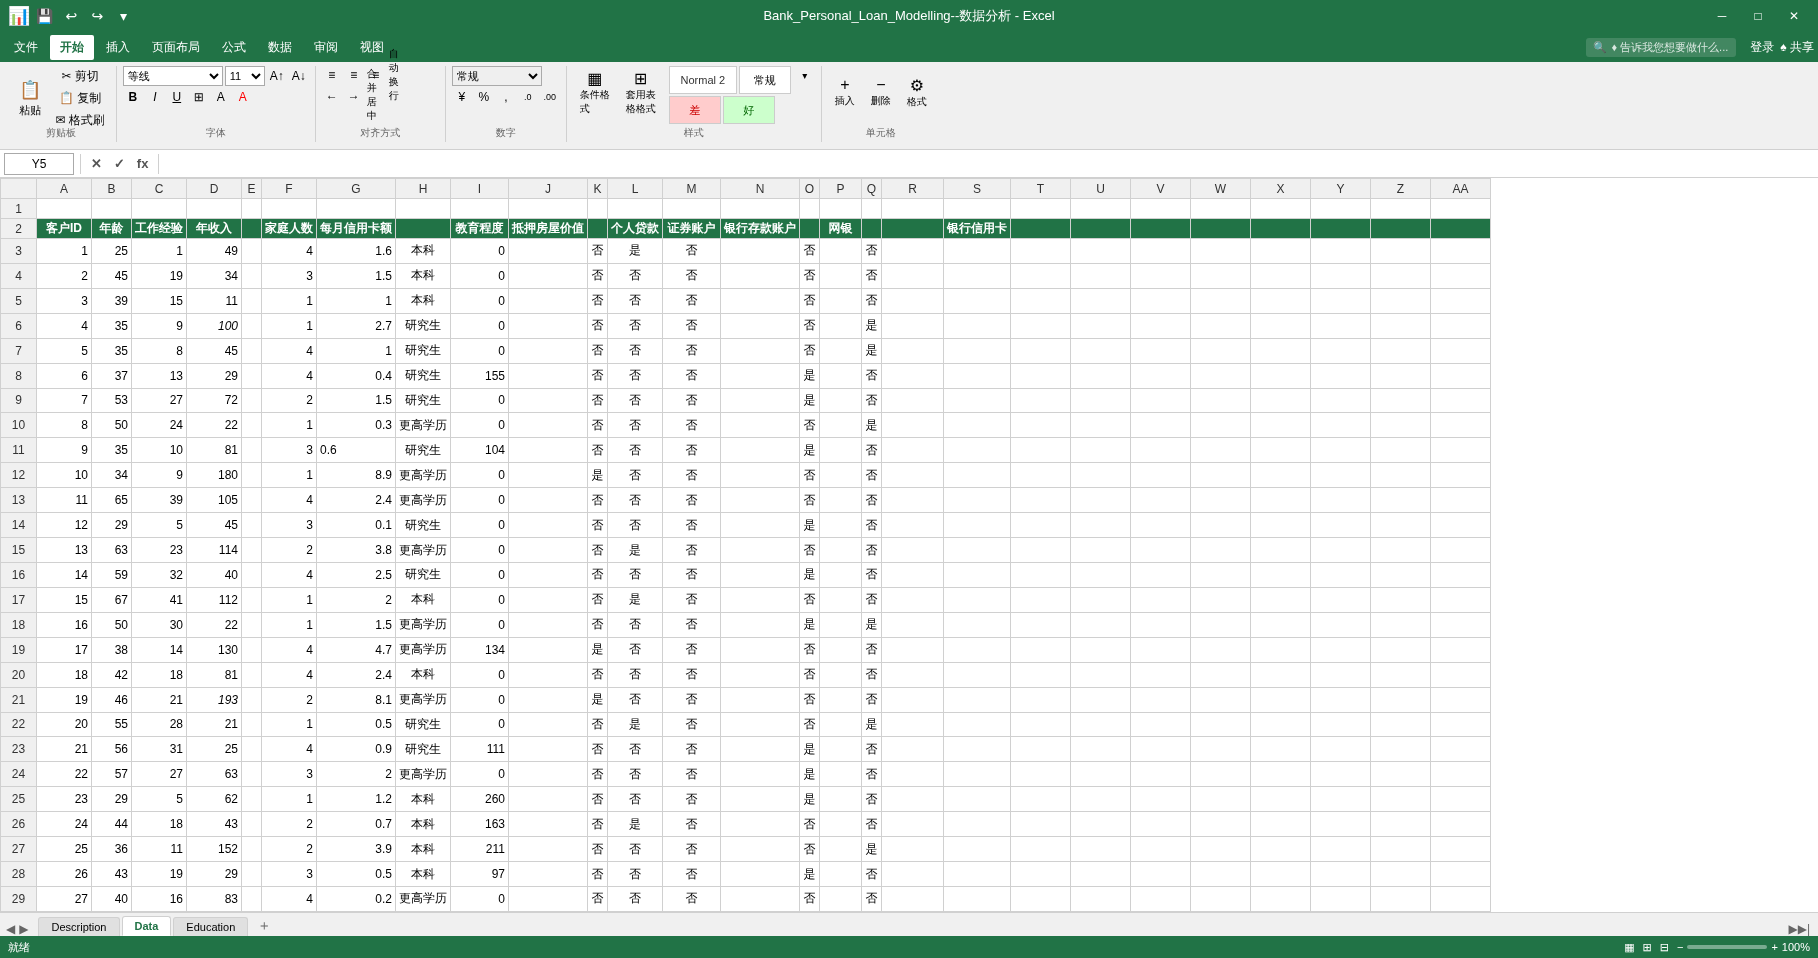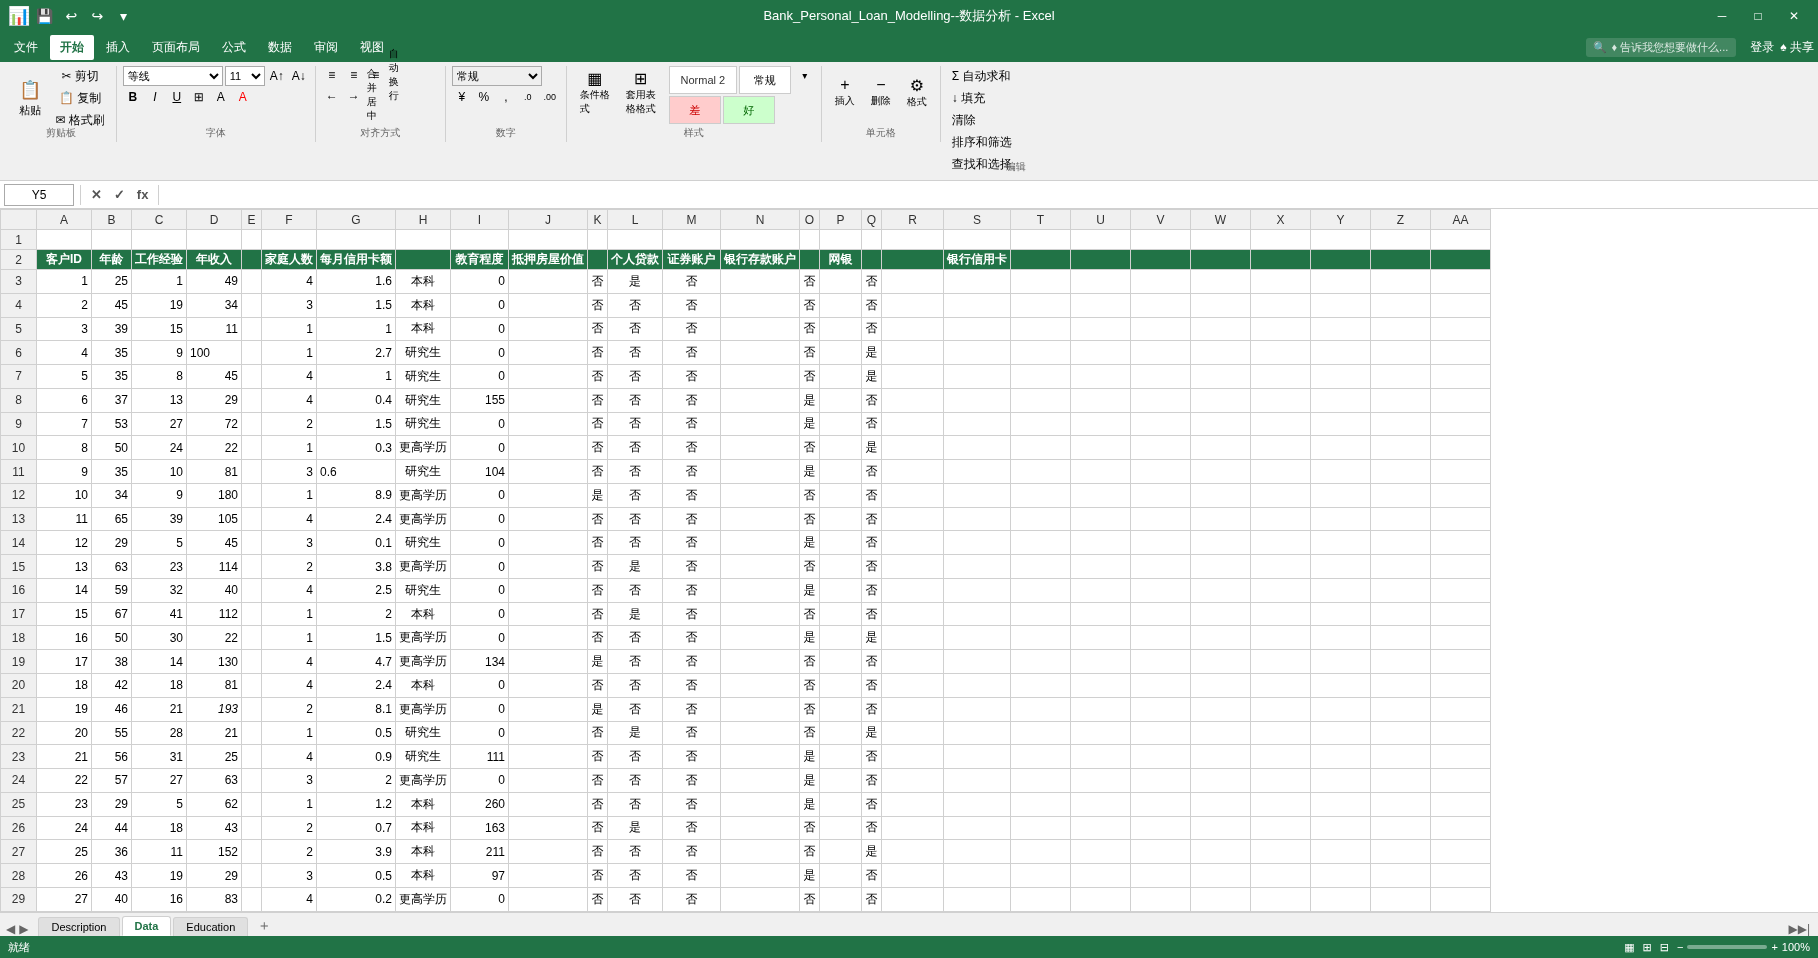--- a/index.html
+++ b/index.html
@@ -512,38 +512,20 @@
           <span>删除</span>
         </div>
         <div class="rb-btn" style="height:52px; font-size:10px;">
           <span style="font-size:16px;">⚙</span>
           <span>格式</span>
         </div>
       </div>
       <span class="ribbon-group-label">单元格</span>
     </div>
 
-    <div class="ribbon-group" style="min-width:150px;">
-      <div class="ribbon-row">
-        <div class="rb-btn-small">Σ 自动求和</div>
-      </div>
-      <div class="ribbon-row">
-        <div class="rb-btn-small">↓ 填充</div>
-      </div>
-      <div class="ribbon-row">
-        <div class="rb-btn-small">清除</div>
-      </div>
-      <div class="ribbon-row">
-        <div class="rb-btn-small">排序和筛选</div>
-      </div>
-      <div class="ribbon-row">
-        <div class="rb-btn-small">查找和选择</div>
-      </div>
-      <span class="ribbon-group-label">编辑</span>
-    </div>
 
   </div>
 
   <div id="formula-bar">
     <input class="cell-ref" type="text" value="Y5" style="">
     <div class="formula-divider"></div>
     <span class="formula-btn">✕</span>
     <span class="formula-btn">✓</span>
     <span class="formula-btn">fx</span>
     <div class="formula-divider"></div>
@@ -767,21 +749,21 @@
               <td></td>
               <td></td>
               <td></td>
               <td></td>
             </tr>
             <tr>
               <th>6</th>
               <td style="text-align: right;">4</td>
               <td style="text-align: right;">35</td>
               <td style="text-align: right;">9</td>
-              <td style="text-align: left;">100</td>
+              <td style="text-align: right; font-style: italic;">100</td>
               <td></td>
               <td style="text-align: right;">1</td>
               <td style="text-align: right;">2.7</td>
               <td style="text-align: center;">研究生</td>
               <td style="text-align: right;">0</td>
               <td></td>
               <td style="text-align: center;">否</td>
               <td style="text-align: center;">否</td>
               <td style="text-align: center;">否</td>
               <td></td>

